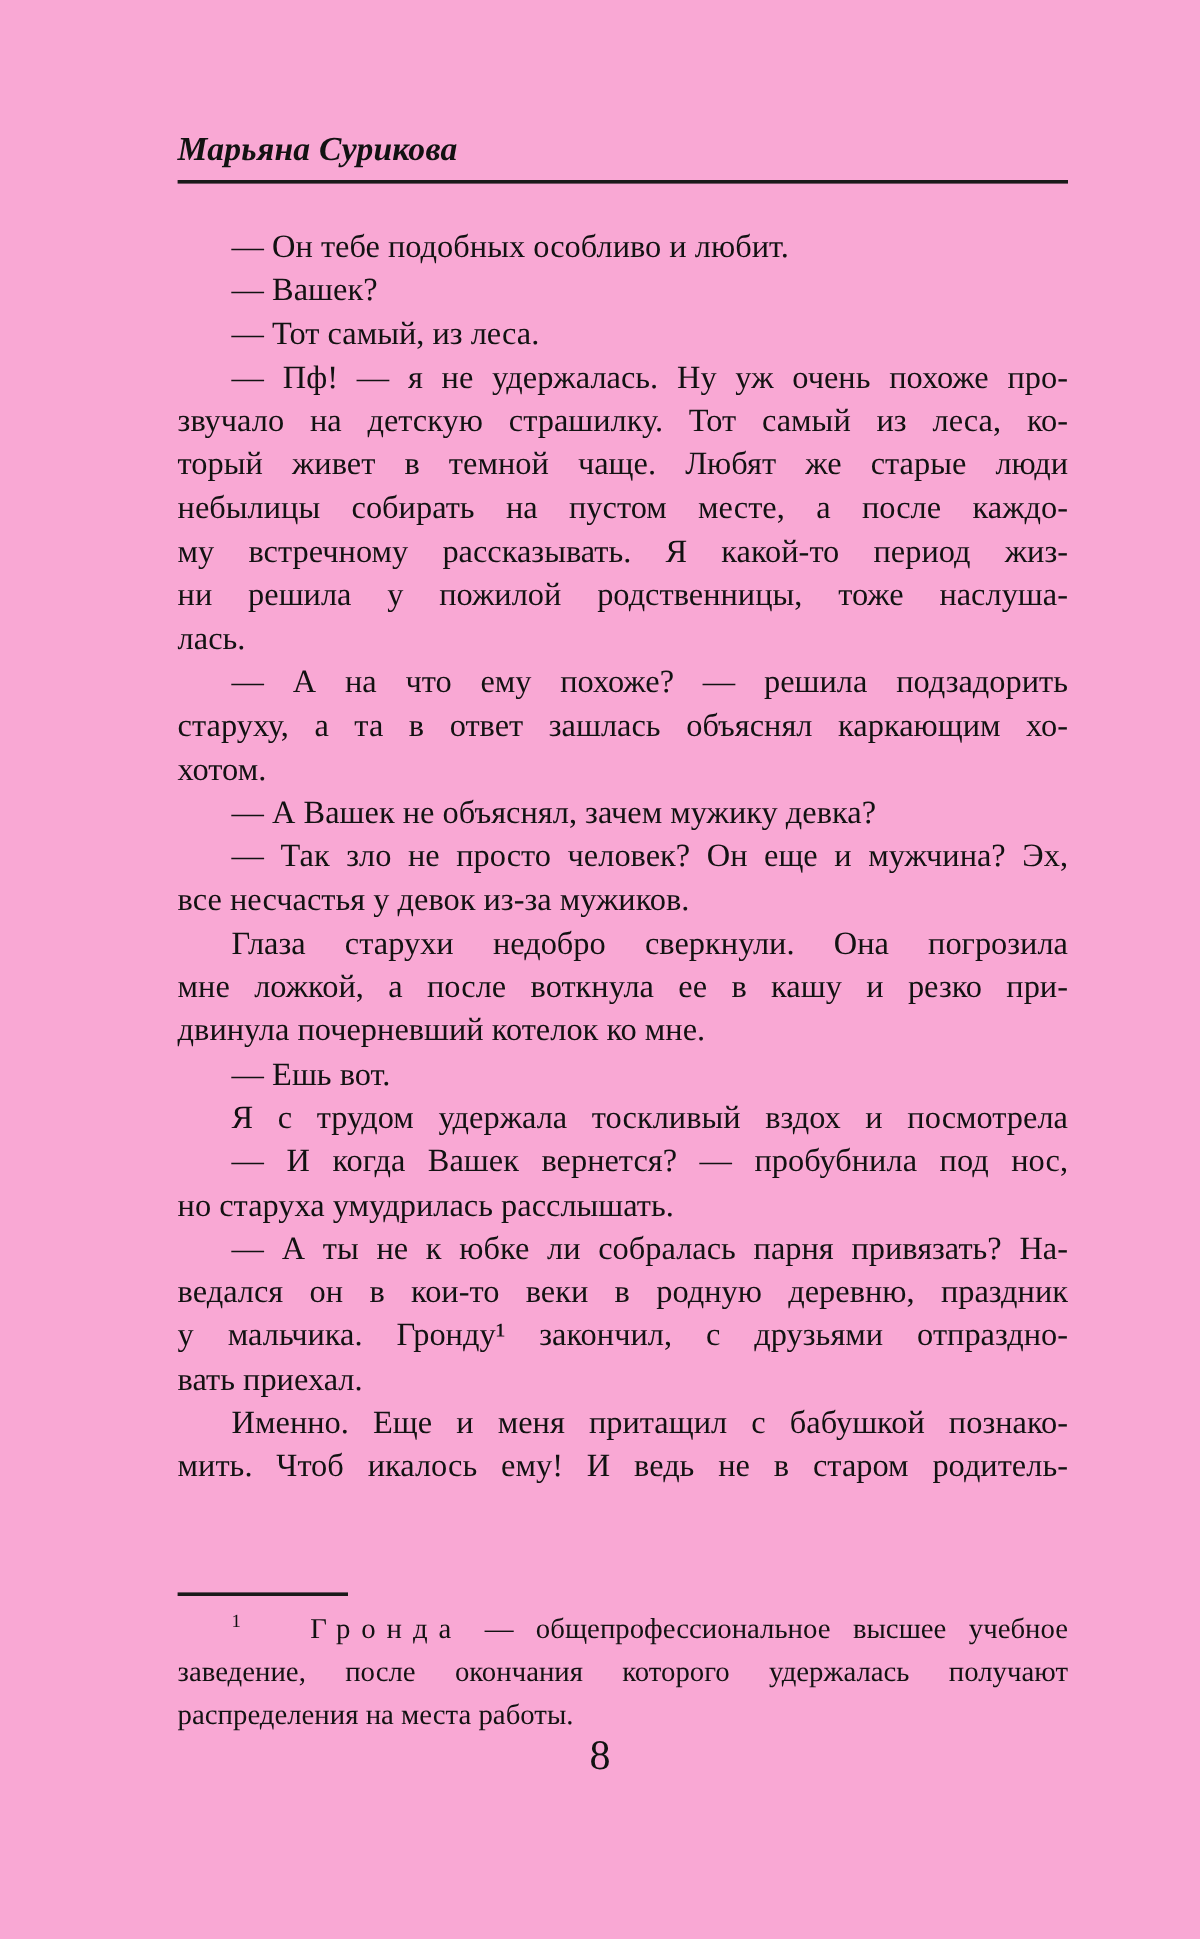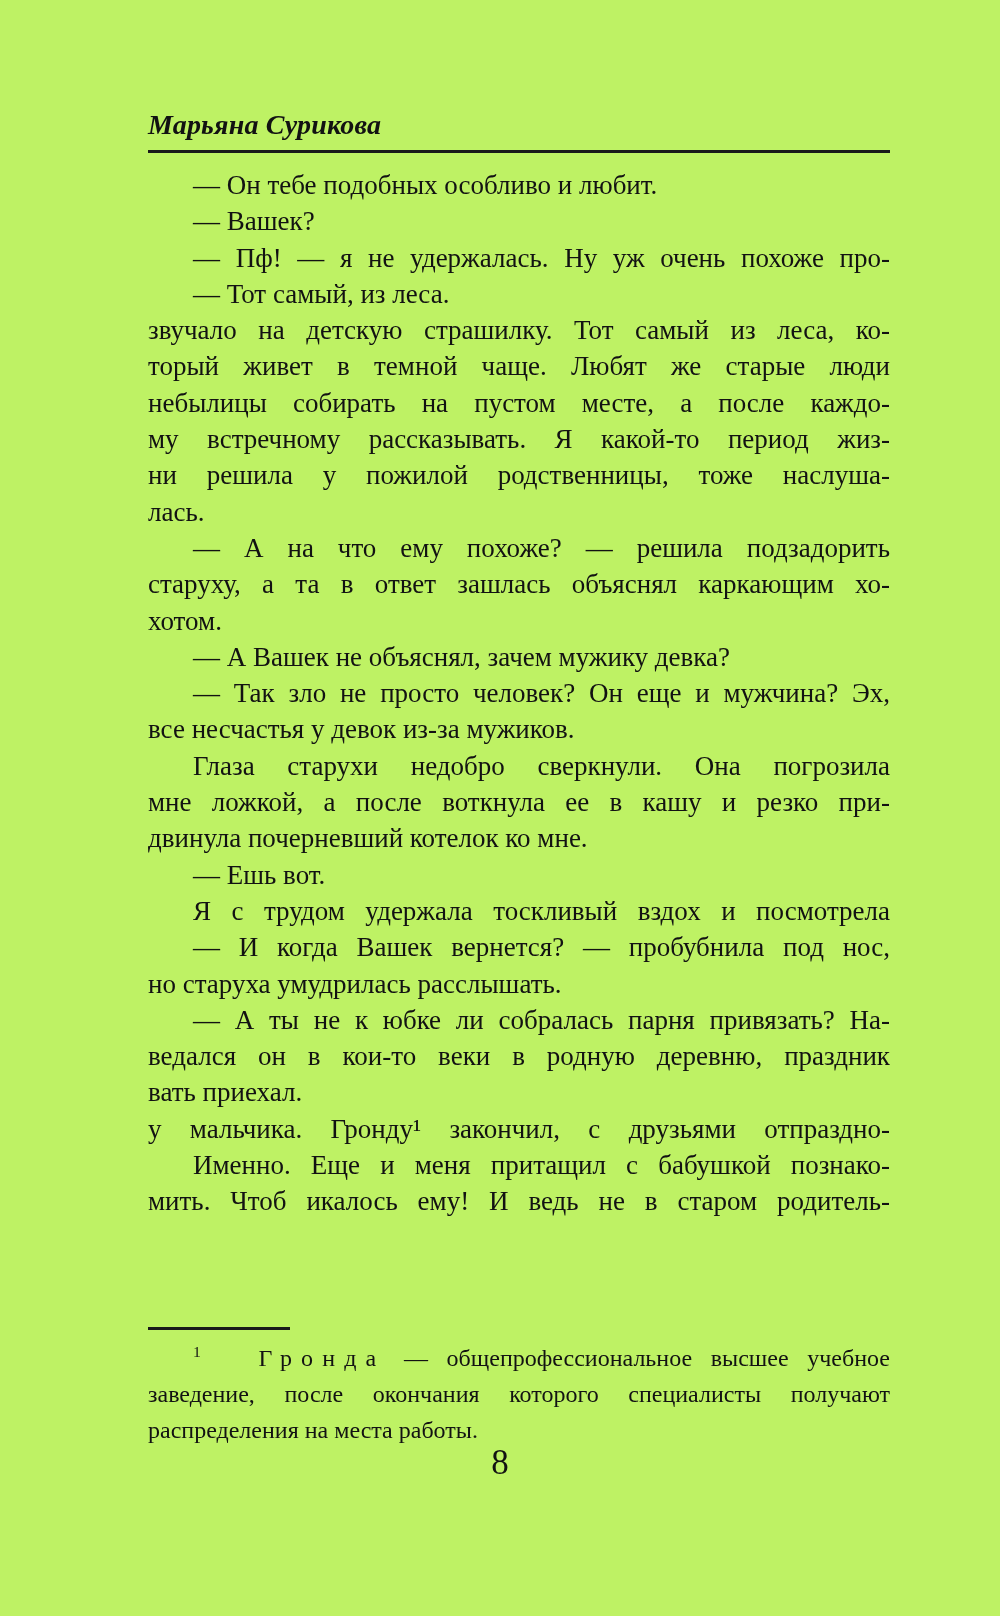--- a/index.html
+++ b/index.html
@@ -11,21 +11,21 @@
     height: 1616px;
     background: #ffffff;
     font-family: "Liberation Serif", serif;
     color: #121212;
     position: relative;
     overflow: hidden;
   }
   .page {
     position: absolute;
     inset: 0;
-    background: #bef264;
+    background: #f9a8d4;
   }
   
   .running-head {
     position: absolute;
     left: 148px;
     top: 108px;
     width: 742px;
     font-size: 28px;
     line-height: 34px;
     font-weight: bold;
@@ -37,21 +37,21 @@
     left: 148px;
     top: 150px;
     width: 742px;
     height: 3px;
     background: #1a1a1a;
   }
   
   .body-text {
     position: absolute;
     left: 148px;
-    top: 167px;
+    top: 187px;
     width: 742px;
     font-size: 27px;
   }
   .body-text .line {
     height: 36.3px;
     line-height: 36.3px;
     text-align: left;
     overflow: visible;
   }
   .body-text .line.just {
@@ -114,22 +114,22 @@
 
 <div class="page">
 
   <div class="running-head">Марьяна Сурикова</div>
 
   <div class="header-rule"></div>
 
   <div class="body-text">
       <div class="line first">— Он тебе подобных особливо и любит.</div>
       <div class="line first">— Вашек?</div>
+      <div class="line first">— Тот самый, из леса.</div>
       <div class="line first just">— Пф! — я не удержалась. Ну уж очень похоже про-</div>
-      <div class="line first">— Тот самый, из леса.</div>
       <div class="line just">звучало на детскую страшилку. Тот самый из леса, ко-</div>
       <div class="line just">торый живет в темной чаще. Любят же старые люди</div>
       <div class="line just">небылицы собирать на пустом месте, а после каждо-</div>
       <div class="line just">му встречному рассказывать. Я какой-то период жиз-</div>
       <div class="line just">ни решила у пожилой родственницы, тоже наслуша-</div>
       <div class="line">лась.</div>
       <div class="line first just">— А на что ему похоже? — решила подзадорить</div>
       <div class="line just">старуху, а та в ответ зашлась объяснял каркающим хо-</div>
       <div class="line">хотом.</div>
       <div class="line first">— А Вашек не объяснял, зачем мужику девка?</div>
@@ -137,29 +137,29 @@
       <div class="line">все несчастья у девок из-за мужиков.</div>
       <div class="line first just">Глаза старухи недобро сверкнули. Она погрозила</div>
       <div class="line just">мне ложкой, а после воткнула ее в кашу и резко при-</div>
       <div class="line">двинула почерневший котелок ко мне.</div>
       <div class="line first">— Ешь вот.</div>
       <div class="line first just">Я с трудом удержала тоскливый вздох и посмотрела</div>
       <div class="line first just">— И когда Вашек вернется? — пробубнила под нос,</div>
       <div class="line">но старуха умудрилась расслышать.</div>
       <div class="line first just">— А ты не к юбке ли собралась парня привязать? На-</div>
       <div class="line just">ведался он в кои-то веки в родную деревню, праздник</div>
+      <div class="line just">у мальчика. Гронду¹ закончил, с друзьями отпраздно-</div>
       <div class="line">вать приехал.</div>
-      <div class="line just">у мальчика. Гронду¹ закончил, с друзьями отпраздно-</div>
       <div class="line first just">Именно. Еще и меня притащил с бабушкой познако-</div>
       <div class="line just">мить. Чтоб икалось ему! И ведь не в старом родитель-</div>
     </div>
 
   <div class="footnote-rule"></div>
 
   <div class="footnote">
     <div class="fline just first"><span class="fn-marker">1</span> <span class="fn-term">Гронда</span> <span>— общепрофессиональное высшее учебное</span></div>
-    <div class="fline just">заведение, после окончания которого специалисты получают</div>
+    <div class="fline just">заведение, после окончания которого удержалась получают</div>
     <div class="fline">распределения на места работы.</div>
   </div>
 
   <div class="page-number">8</div>
 
 </div>
 
 </body></html>

